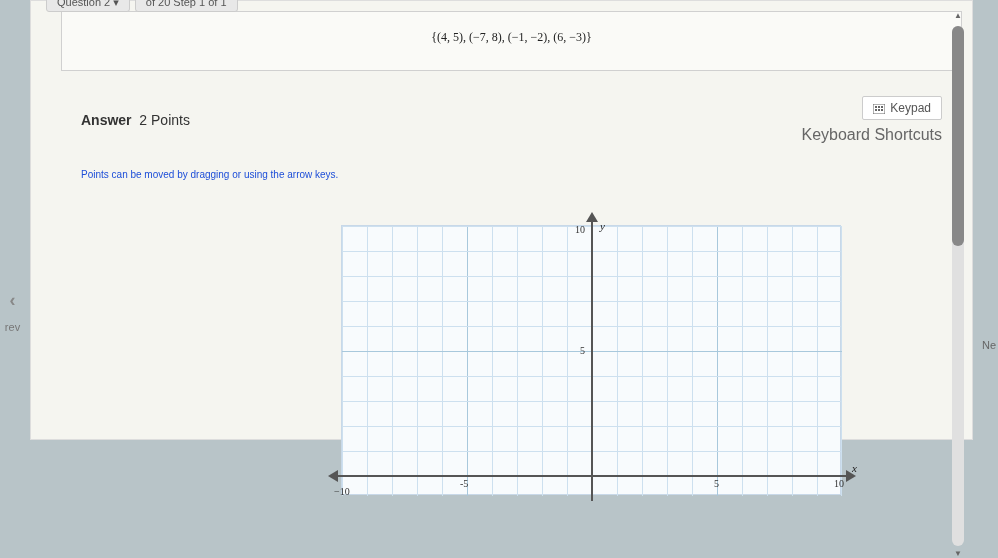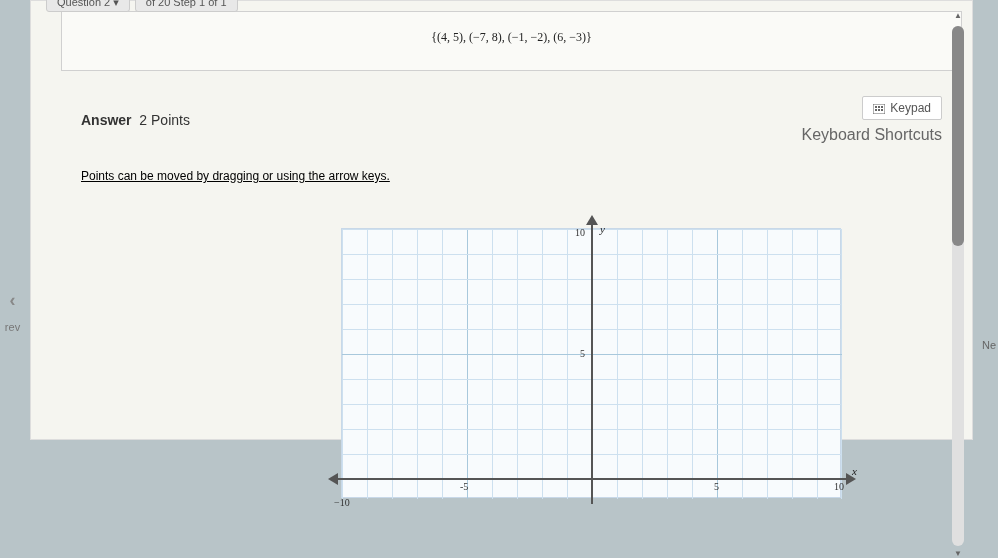--- a/index.html
+++ b/index.html
@@ -85,23 +85,22 @@
       display: inline-block;
     }
     .shortcuts-link {
       font-size: 16px;
       color: #666;
       margin-top: 6px;
       cursor: pointer;
     }
     .hint-text {
       padding: 15px 20px 10px 30px;
-      font-size: 12px;
-      color: #000000;
-      text-decoration: underline;
+      font-size: 10px;
+      color: #1d4ed8;
     }
     .graph-area {
       position: relative;
       margin: 0 30px;
       height: 310px;
     }
     .zoom-btn {
       position: absolute;
       right: 120px;
       top: 5px;
@@ -274,21 +273,21 @@
 
       <div class="axis-line" style="top:249px;left:-10px;height:2px;width:520px"></div>
       <div class="arrow" style="top:244px;left:-14px;border-top:6px solid transparent;border-bottom:6px solid transparent;border-right:10px solid #555"></div>
       <div class="arrow" style="top:244px;left:504px;border-top:6px solid transparent;border-bottom:6px solid transparent;border-left:10px solid #555"></div>
 
       <div class="axis-line" style="left:249px;top:-10px;width:2px;height:285px"></div>
       <div class="arrow" style="left:244px;top:-14px;border-left:6px solid transparent;border-right:6px solid transparent;border-bottom:10px solid #555"></div>
 
       <span class="tick-label" style="left:233px;top:-2px">10</span>
       <span class="tick-label" style="left:238px;top:119px">5</span>
-      <span class="tick-label" style="left:-8px;top:268px">−10</span>
+      <span class="tick-label" style="left:-8px;top:260px">−10</span>
       <span class="tick-label" style="left:118px;top:252px">-5</span>
       <span class="tick-label" style="left:372px;top:252px">5</span>
       <span class="tick-label" style="left:492px;top:252px">10</span>
 
       <span class="axis-label" style="left:258px;top:-6px">y</span>
       <span class="axis-label" style="left:510px;top:236px">x</span>
     </div>
   </div>
 
   <div class="scroll-arrow" style="top:10px">▲</div>

